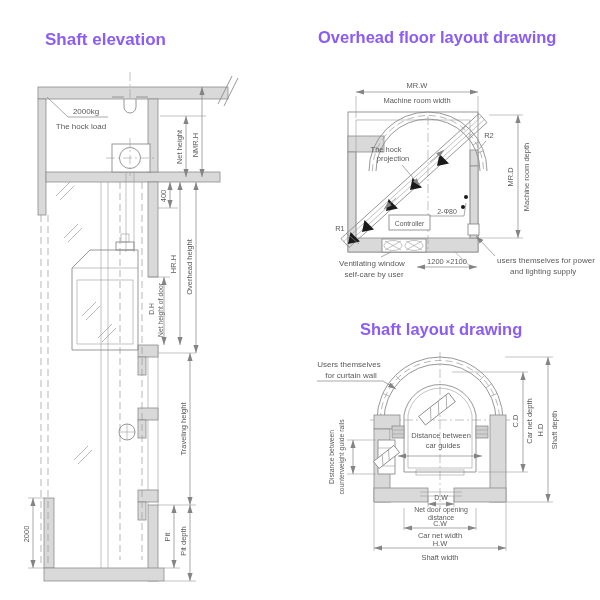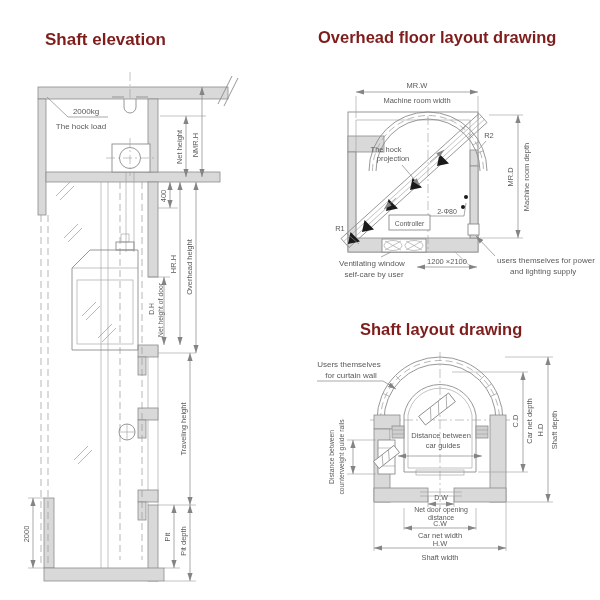--- a/index.html
+++ b/index.html
@@ -1,18 +1,18 @@
 <!DOCTYPE html>
 <html><head>
 <meta charset="utf-8">
 <style>
   html,body{margin:0;padding:0;background:#ffffff;}
   #canvas{position:relative;width:600px;height:600px;background:#ffffff;overflow:hidden;
           font-family:"Liberation Sans",sans-serif;}
-  .title{position:absolute;font-weight:bold;color:#7f1d1d;white-space:nowrap;}
+  .title{position:absolute;font-weight:bold;color:#8b5cf6;white-space:nowrap;}
   .t-elev{left:45px;top:30px;font-size:17px;}
   .t-over{left:318px;top:28px;font-size:16.5px;}
   .t-shaft{left:360px;top:320px;font-size:16.5px;}
   svg{position:absolute;left:0;top:0;}
   .f{fill:#d9d9d9;stroke:#8c8c8c;stroke-width:.8;}
   .s{fill:none;stroke:#8c8c8c;stroke-width:.9;}
   .sw{fill:#ffffff;stroke:#8c8c8c;stroke-width:.9;}
   .thin{fill:none;stroke:#9a9a9a;stroke-width:.6;}
   .dash{fill:none;stroke:#9a9a9a;stroke-width:.7;stroke-dasharray:7 4;}
   .dashdot{fill:none;stroke:#9a9a9a;stroke-width:.6;stroke-dasharray:9 3 2 3;}

